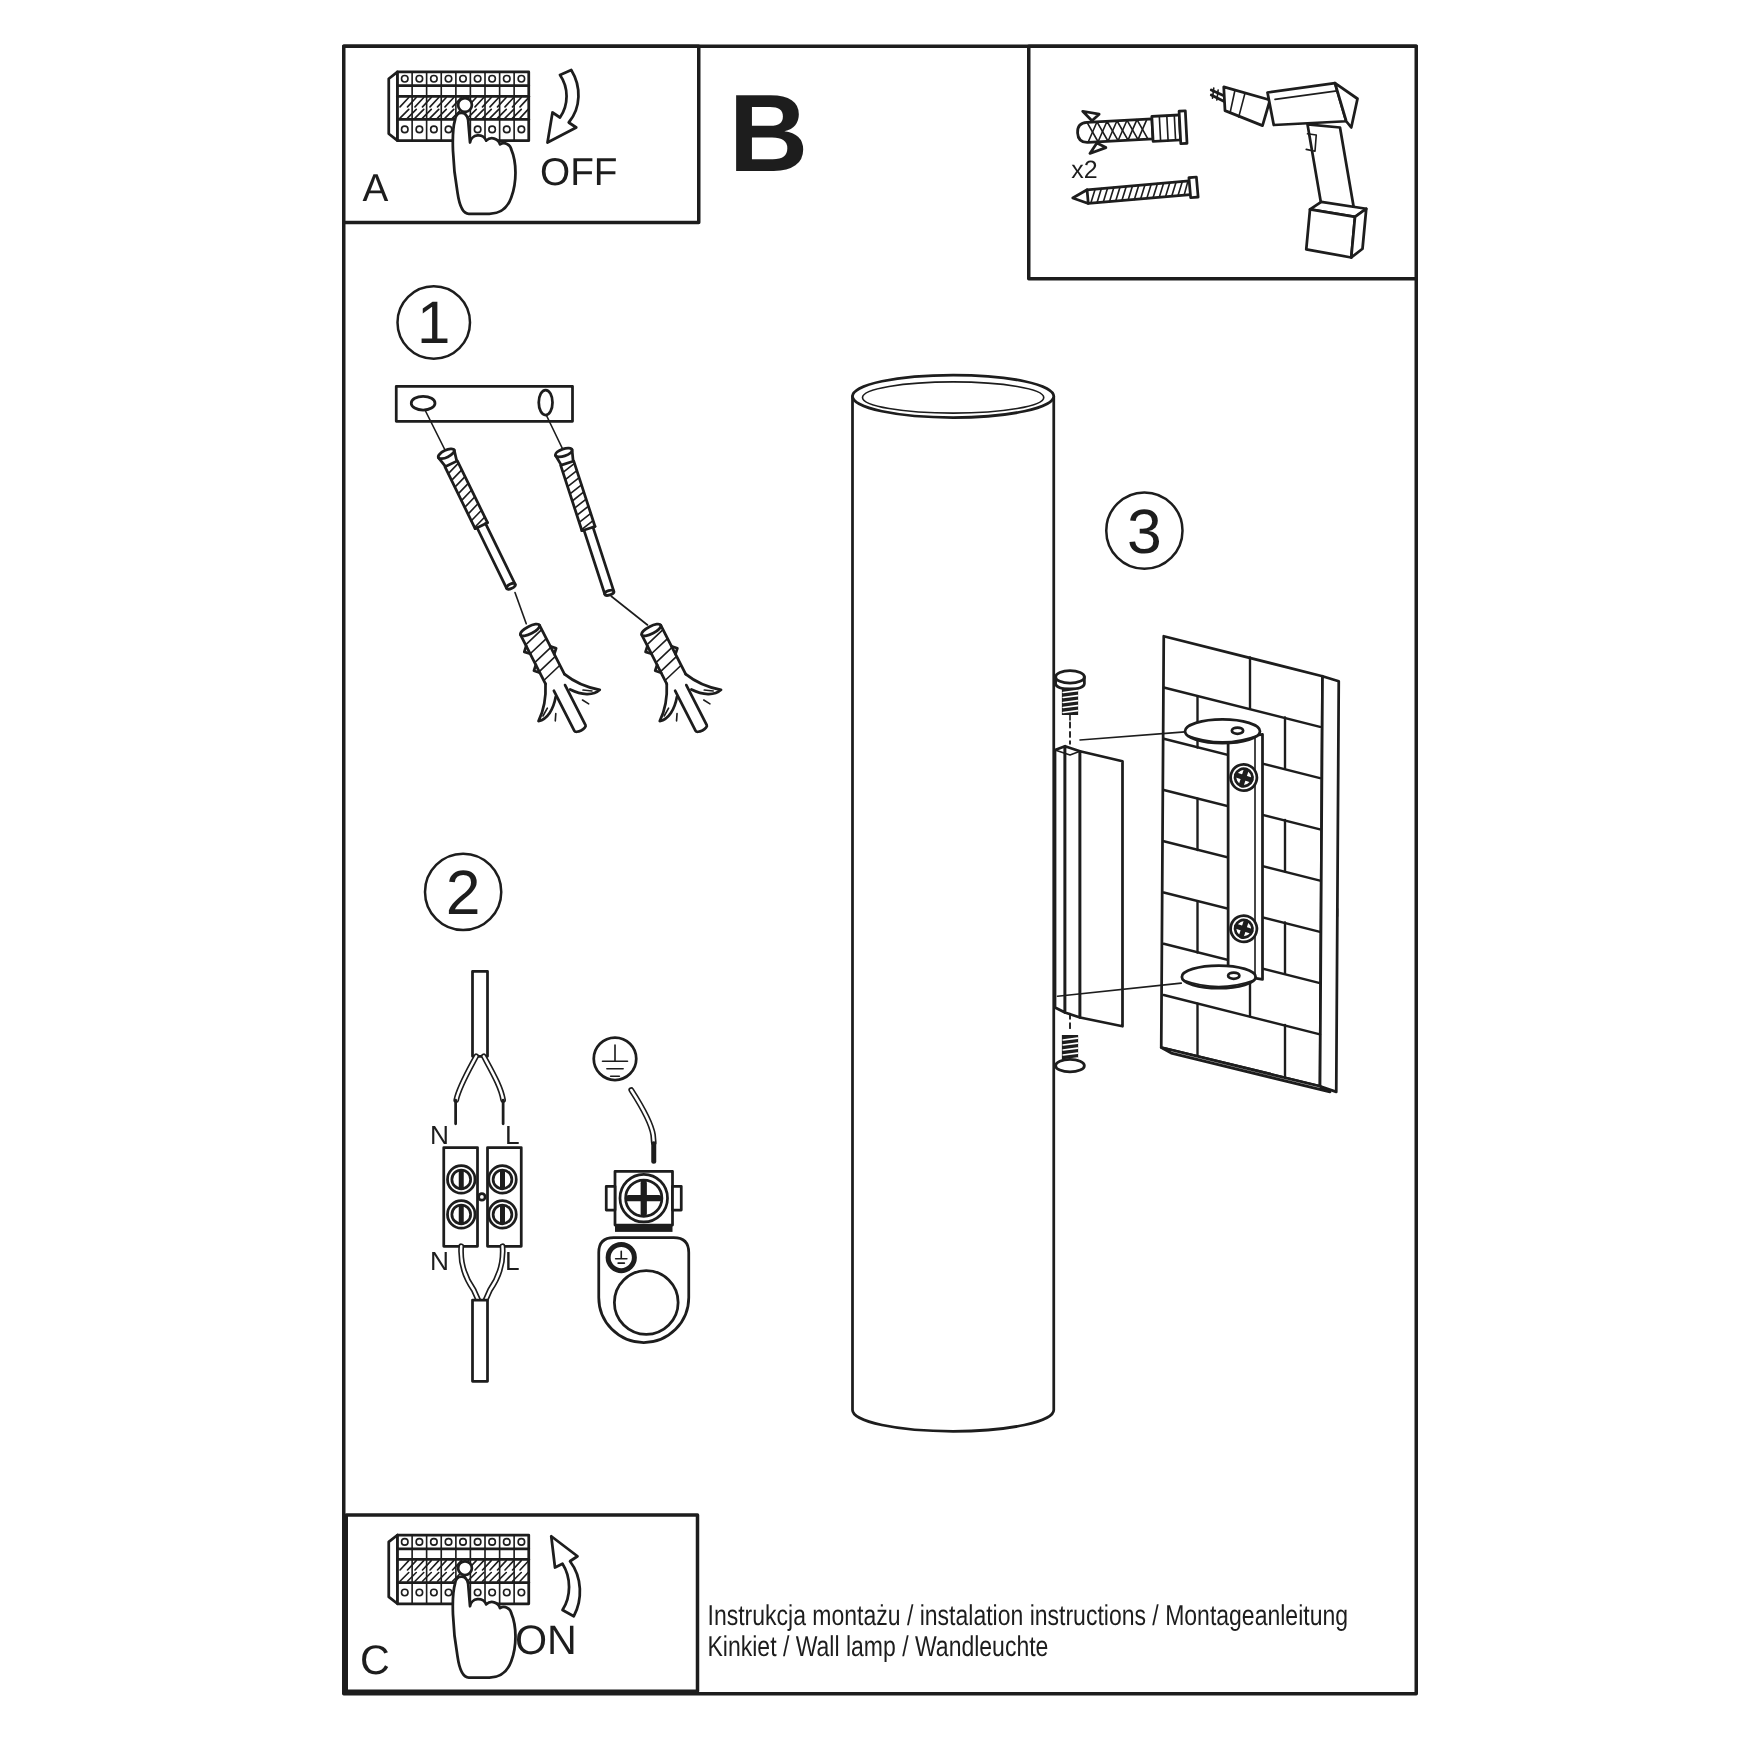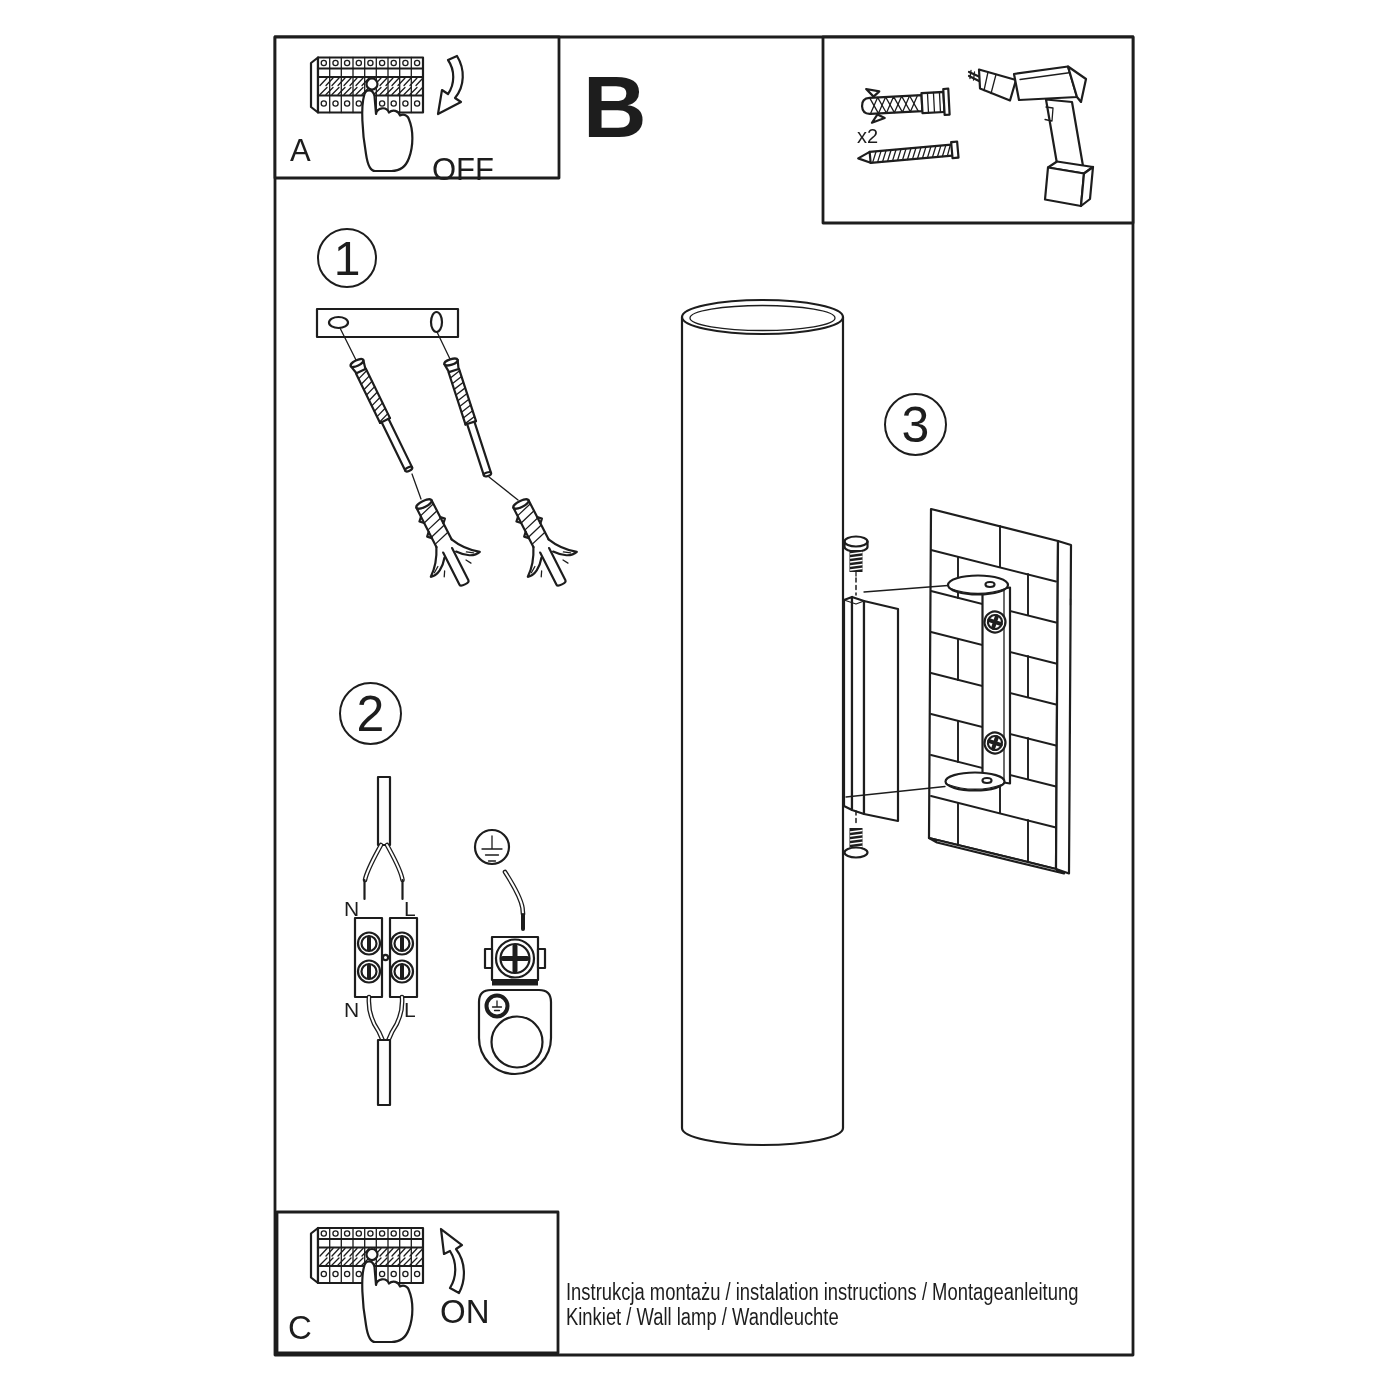--- a/index.html
+++ b/index.html
@@ -282,21 +282,21 @@
   <line class="thin" x1="864" y1="592" x2="948" y2="585.5"></line>
   <line class="thin" x1="846" y1="797" x2="945" y2="786.5"></line>
   <g>
     <path class="fw" d="M682,317 L682,1128 A80.5,17 0 0 0 843,1128 L843,317 Z"></path>
     <ellipse class="fw" cx="762.5" cy="317" rx="80.5" ry="17"></ellipse>
     <ellipse class="thin" cx="762.5" cy="318" rx="72.5" ry="12.5"></ellipse>
   </g>
 </svg>
 
 <span class="txt" style="left:290px;top:135px;font-size:31px;">A</span>
-<span class="txt" style="left:432px;top:122px;font-size:31px;margin-top:32px;">OFF</span>
+<span class="txt" style="left:432px;top:122px;font-size:31px;">OFF</span>
 
 <div class="txt" style="left:583px;top:63px;font-size:88px;font-weight:bold;">B</div>
 
 <span class="txt" style="left:857px;top:126px;font-size:20px;">x2</span>
 
 <div class="step-circle" style="left:317px;top:228px;width:56px;height:56px;font-size:48px;">
   <span>1</span>
 </div>
 <div class="step-circle" style="left:339px;top:682px;width:59px;height:59px;">
   <span>2</span>
@@ -304,18 +304,18 @@
 <div class="step-circle" style="left:884px;top:393px;width:59px;height:59px;">
   <span>3</span>
 </div>
 
 <span class="txt" style="left:344px;top:898px;font-size:21px;">N</span>
 <span class="txt" style="left:404px;top:898px;font-size:21px;">L</span>
 <span class="txt" style="left:344px;top:999px;font-size:21px;">N</span>
 <span class="txt" style="left:404px;top:999px;font-size:21px;">L</span>
 
 <span class="txt" style="left:288px;top:1311px;font-size:33px;">C</span>
-<span class="txt" style="left:440px;top:1295px;font-size:33px;">ON</span>
+<span class="txt" style="left:412px;top:1295px;font-size:33px;">ON</span>
 
 <div class="txt footer-line" style="left:566px;top:1281px;font-size:23px;">Instrukcja montażu / instalation instructions / Montageanleitung</div>
 <div class="txt footer-line" style="left:566px;top:1306px;font-size:23px;">Kinkiet / Wall lamp / Wandleuchte</div>
 
 </div>
 
 </body></html>

